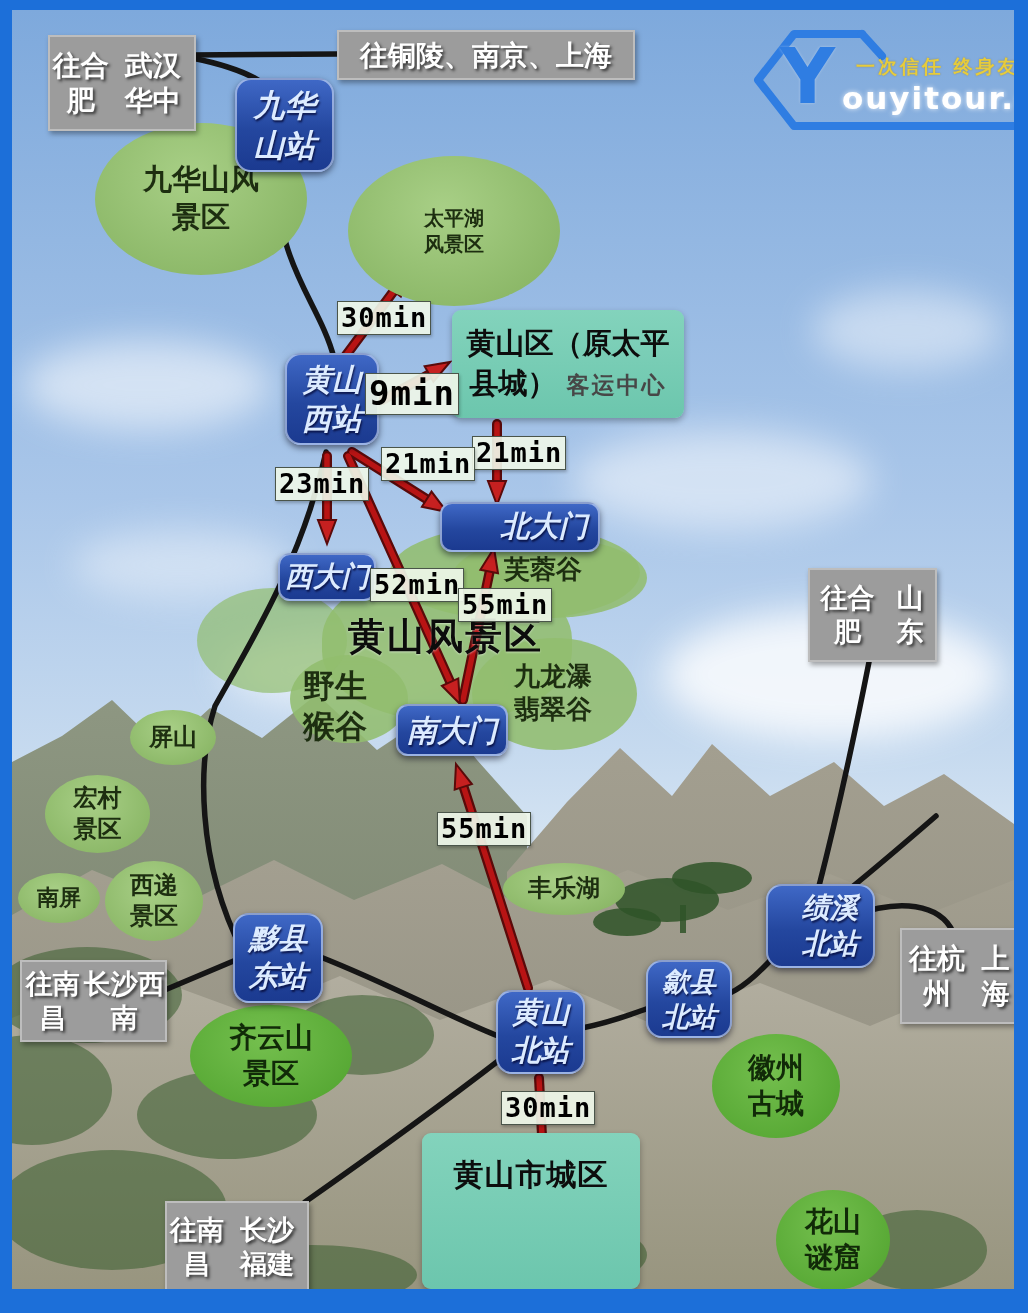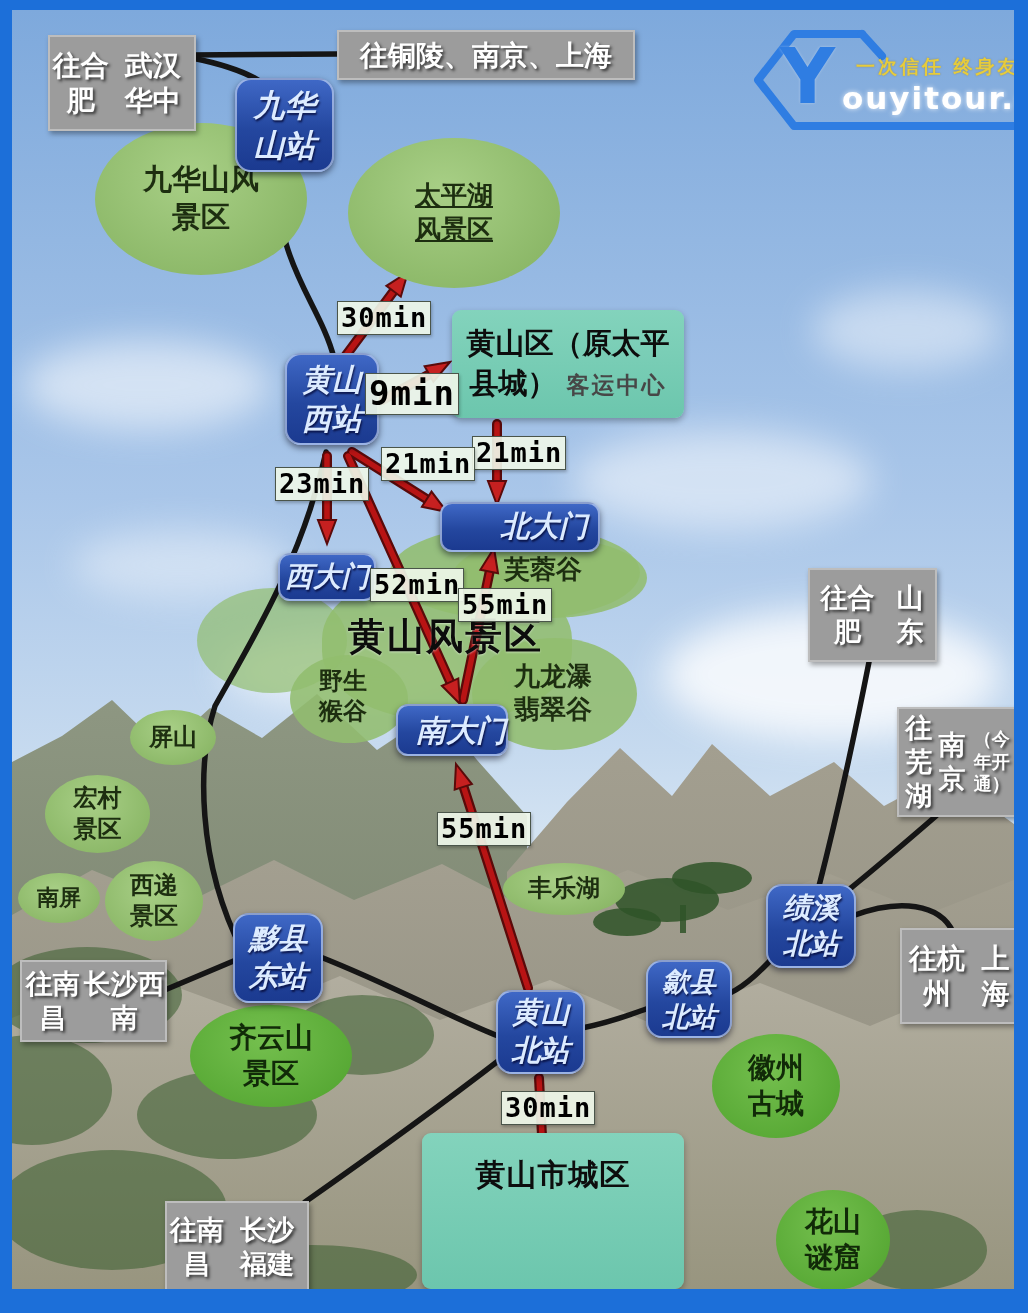--- a/index.html
+++ b/index.html
@@ -155,21 +155,21 @@
         <polygon points="444,754 459.9,774.1 442.7,779.7"></polygon>
         <polygon points="535,1225 525,1201 543,1202"></polygon>
       </g>
     </g>
   </svg>
 
   <div class="scenic" style="left:83px;top:113px;width:212px;height:152px;font-size:29px;">
     <span>九华山风</span>
     <span>景区</span>
   </div>
-  <div class="scenic" style="left:336px;top:128px;width:212px;height:150px;font-size:26px;text-decoration:underline;">
+  <div class="scenic" style="left:336px;top:146px;width:212px;height:150px;font-size:20px;">
     <span>太平湖</span>
     <span>风景区</span>
   </div>
   <div class="scenic" style="left:118px;top:700px;width:86px;height:55px;font-size:24px;">
     <span>屏山</span>
   </div>
   <div class="scenic" style="left:33px;top:765px;width:105px;height:78px;font-size:24px;">
     <span>宏村</span>
     <span>景区</span>
   </div>
@@ -192,38 +192,38 @@
     <span>古城</span>
   </div>
   <div class="scenic bright" style="left:764px;top:1180px;width:114px;height:100px;font-size:28px;">
     <span>花山</span>
     <span>谜窟</span>
   </div>
 
   <div class="blob-label" style="left:486px;top:543px;width:90px;font-size:26px;">
     <span>芙蓉谷</span>
   </div>
-  <div class="blob-label" style="left:296px;top:656px;width:70px;font-size:24px;">
+  <div class="blob-label" style="left:288px;top:656px;width:70px;font-size:32px;">
     <div>野生</div>
     <div>猴谷</div>
   </div>
   <div class="blob-label" style="left:495px;top:650px;width:92px;font-size:26px;">
     <div>九龙瀑</div>
     <div>翡翠谷</div>
   </div>
   <div class="big-label" style="left:336px;top:602px;">黄山风景区</div>
 
   <div class="teal" style="left:440px;top:300px;width:232px;height:108px;">
     <div style="font-size:29px;margin-top:14px;">黄山区（原太平</div>
     <div style="font-size:29px;">
       <span>县城）</span>
       <span style="font-size:23px;color:#474747;letter-spacing:2px;">客运中心</span>
     </div>
   </div>
-  <div class="teal" style="left:410px;top:1123px;width:262px;height:156px;">
+  <div class="teal" style="left:410px;top:1123px;width:218px;height:156px;">
     <div style="font-size:30px;margin-top:22px;letter-spacing:1px;">黄山市城区</div>
   </div>
 
   <div class="station" style="left:223px;top:68px;width:95px;height:90px;font-size:31px;">
     <span>九华</span>
     <span>山站</span>
   </div>
   <div class="station" style="left:273px;top:343px;width:90px;height:88px;font-size:30px;">
     <span>黄山</span>
     <span>西站</span>
@@ -233,50 +233,45 @@
     <span>东站</span>
   </div>
   <div class="station" style="left:484px;top:980px;width:85px;height:80px;font-size:29px;">
     <span>黄山</span>
     <span>北站</span>
   </div>
   <div class="station" style="left:634px;top:950px;width:82px;height:74px;font-size:27px;">
     <span>歙县</span>
     <span>北站</span>
   </div>
-  <div class="station" style="left:754px;top:874px;width:86px;height:80px;font-size:28px;">
+  <div class="station" style="left:754px;top:874px;width:86px;height:80px;font-size:28px;padding-left:19px;">
     <span>绩溪</span>
     <span>北站</span>
   </div>
 
   <div class="station" style="left:428px;top:492px;width:108px;height:46px;font-size:29px;border-radius:12px;padding-left:48px;">
     <span>北大门</span>
   </div>
   <div class="station" style="left:266px;top:543px;width:94px;height:44px;font-size:28px;border-radius:12px;">
     <span>西大门</span>
   </div>
-  <div class="station" style="left:384px;top:694px;width:108px;height:48px;font-size:30px;border-radius:12px;align-items:flex-end;">
+  <div class="station" style="left:384px;top:694px;width:108px;height:48px;font-size:30px;border-radius:12px;">
     <span>南大门</span>
   </div>
 
   <div class="gray-box" style="left:36px;top:25px;width:144px;height:92px;font-size:28px;">
     <span>往合肥</span>
     <span>武汉华中</span>
   </div>
   <div class="gray-box" style="left:325px;top:20px;width:294px;height:46px;font-size:28px;">
     <span>往铜陵、南京、上海</span>
   </div>
   <div class="gray-box" style="left:796px;top:558px;width:125px;height:90px;font-size:27px;">
     <span>往合肥</span>
     <span>山东</span>
-  </div>
-  <div class="gray-box" style="left:885px;top:697px;width:119px;height:106px;font-size:27px;">
-    <span>往芜湖</span>
-    <span>南京</span>
-    <span style="font-size:18px;">（今年开通）</span>
   </div>
   <div class="gray-box" style="left:888px;top:918px;width:117px;height:92px;font-size:28px;">
     <span>往杭州</span>
     <span>上海</span>
   </div>
   <div class="gray-box" style="left:8px;top:950px;width:143px;height:78px;font-size:27px;">
     <span>往南昌</span>
     <span>长沙西南</span>
   </div>
   <div class="gray-box" style="left:153px;top:1191px;width:140px;height:88px;font-size:27px;">

